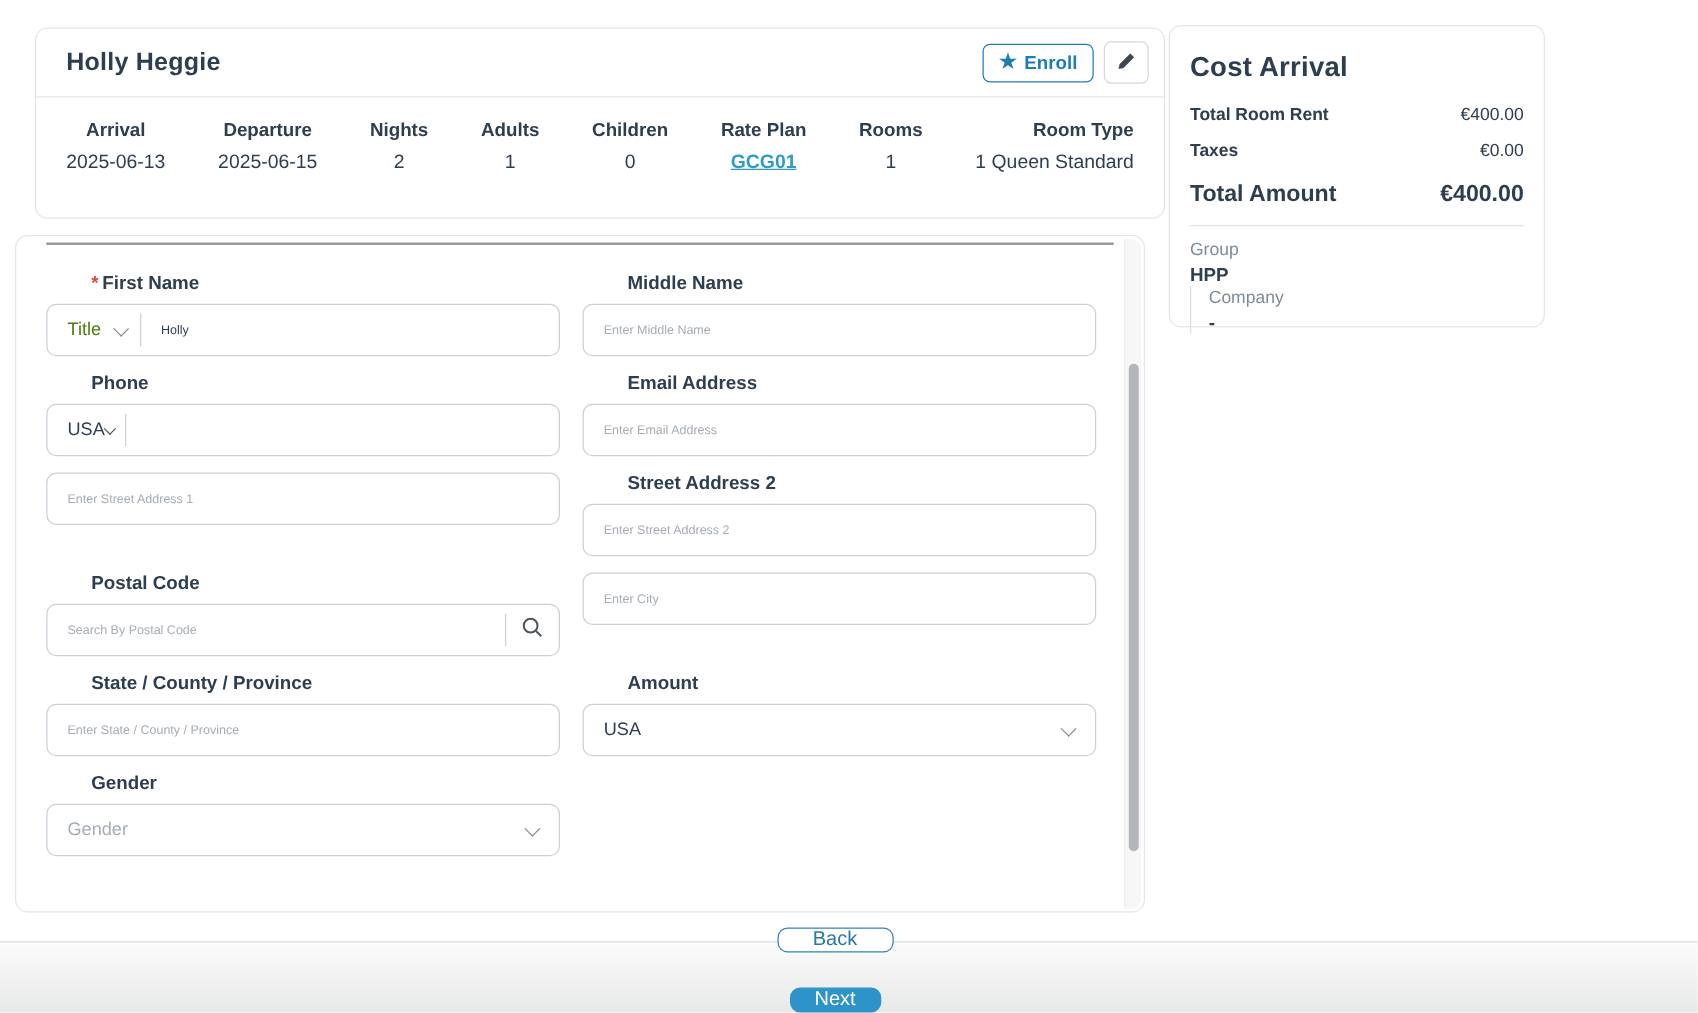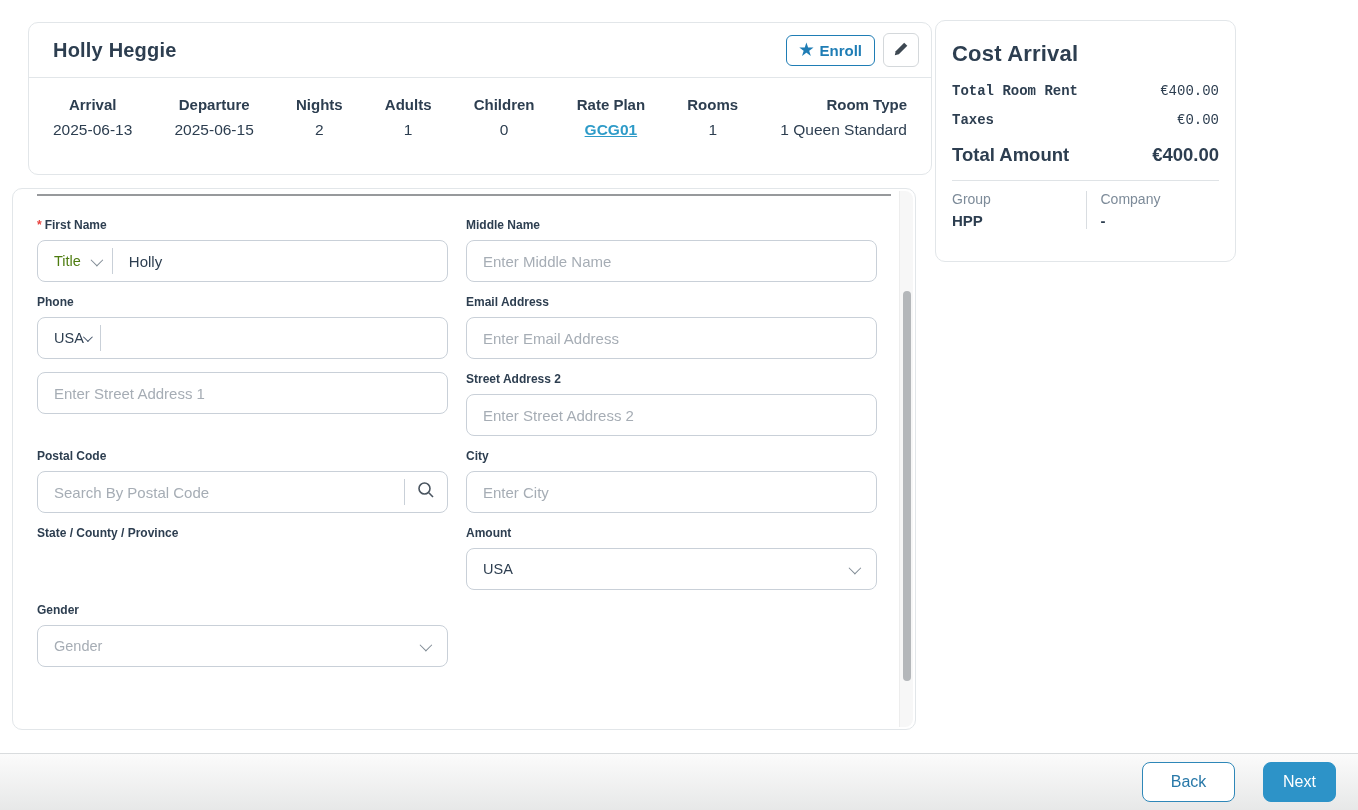--- a/index.html
+++ b/index.html
@@ -26,26 +26,26 @@
   .stay-col:last-child { text-align: right; }
   .stay-label { font-size: 15px; font-weight: 700; margin-bottom: 8px; }
   .stay-value { font-size: 15.5px; }
   .rate-link { color: #2e9bc8; font-weight: 700; text-decoration: underline; cursor: pointer; }
 
   
   #form-card { left: 12px; top: 188px; width: 904px; height: 542px; overflow: hidden; }
   .form-top-divider { margin: 5px 24px 0 24px; border-top: 2px solid #97999c; }
   .form-grid { padding: 22px 38px 24px 24px; display: grid; grid-template-columns: 1fr 1fr;
     column-gap: 18px; row-gap: 13px; }
-  .field-label { font-size: 12px; font-weight: 700; margin-bottom: 8px; }
+  .field-label { font-size: 15px; font-weight: 700; margin-bottom: 8px; margin-left: 36px; }
   .req { color: #e8423e; margin-right: 3px; font-weight: 700; }
   .input-box { height: 42px; border: 1px solid #c9d0d8; border-radius: 8px; background: #fff;
     display: flex; align-items: center; overflow: hidden; }
   .input-box input { border: none; outline: none; flex: 1; height: 100%; padding: 0 14px 0 16px;
-    font-size: 15px; font-family: "Liberation Sans", sans-serif; color: #2d3e50; background: transparent; }
+    font-size: 10px; font-family: "Liberation Sans", sans-serif; color: #2d3e50; background: transparent; }
   .input-box input::placeholder { color: #a6adb5; opacity: 1; }
   .seg-divider { width: 1px; align-self: stretch; margin: 7px 0; background: #c9d0d8; }
   .title-seg { display: flex; align-items: center; gap: 10px; padding: 0 12px 0 16px; cursor: pointer; }
   .title-text { color: #4d7c0f; font-size: 14.5px; }
   .chev { width: 9px; height: 9px; border-right: 1.6px solid #7f8a94; border-bottom: 1.6px solid #7f8a94;
     transform: rotate(45deg) translateY(-2px); }
   .chev.dark { border-color: #44546a; }
   .phone-seg { display: flex; align-items: center; padding: 0 10px 0 16px; cursor: pointer; }
   .phone-cc { font-size: 14.5px; color: #2d3e50; }
   .chev.tiny { width: 7px; height: 7px; margin-left: -1px; }
@@ -57,36 +57,36 @@
 
   
   .scrollbar-track { position: absolute; top: 2px; right: 2px; bottom: 2px; width: 14px;
     background: #f7f7f7; border-left: 1px solid #ededed; border-radius: 0 8px 8px 0; }
   .scrollbar-thumb { position: absolute; top: 100px; left: 3px; width: 8px; height: 390px;
     background: #b4b7ba; border-radius: 4px; cursor: pointer; }
 
   
   #cost-card { left: 935px; top: 20px; width: 301px; height: 242px; padding: 20px 16px 14px 16px; }
   .cost-title { font-size: 22px; font-weight: 700; margin-bottom: 16px; letter-spacing: .2px; }
-  .cost-row { display: flex; justify-content: space-between; align-items: baseline; margin-bottom: 13px; font-family: Liberation Mono, monospace; }
+  .cost-row { display: flex; justify-content: space-between; align-items: baseline; margin-bottom: 13px; }
   .cost-row .lbl { font-size: 14px; font-weight: 700; }
   .cost-row .val { font-size: 14px; }
   .cost-total { display: flex; justify-content: space-between; align-items: baseline; margin: 16px 0 14px; }
   .cost-total .lbl, .cost-total .val { font-size: 18.5px; font-weight: 700; }
   .cost-divider { border-top: 1px solid #dfe3e6; margin-bottom: 10px; }
-  .gc-row { display: flex; }
+  .gc-row { display: flex; flex-direction: column; }
   .gc-col { width: 50%; }
   .gc-col.second { border-left: 1px solid #d9dde1; padding-left: 14px; }
   .gc-label { font-size: 14px; color: #7d8b99; margin-bottom: 5px; }
   .gc-value { font-size: 15px; font-weight: 700; }
 
   
   #footer { position: absolute; left: 0; bottom: 0; width: 1358px; height: 57px;
     border-top: 1px solid #d9dcde; background: linear-gradient(#fbfbfb, #e7e8e8);
-    display: flex; align-items: center; justify-content: flex-end; gap: 28px; padding-right: 22px; }
+    display: flex; align-items: center; justify-content: flex-end; gap: 28px; padding-right: 22px; flex-direction: column; }
   .btn { height: 40px; border-radius: 8px; font-size: 16px; font-family: "Liberation Sans", sans-serif;
     cursor: pointer; }
   .btn-back { width: 93px; background: #fff; border: 1px solid #2e87b8; color: #2878a8; }
   .btn-next { width: 73px; background: #2d93c8; border: 1px solid #2d93c8; color: #fff; }
 </style>
 </head>
 <body>
 
 <div class="card" id="guest-card">
   <div class="guest-header">
@@ -209,28 +209,30 @@
             <svg width="18" height="18" viewBox="0 0 18 18" fill="none" stroke="#4a5560" stroke-width="1.6">
               <circle cx="7.5" cy="7.5" r="5.5"></circle>
               <line x1="11.8" y1="11.8" x2="16" y2="16"></line>
             </svg>
           </span>
         </span>
       </div>
     </div>
 
     <div>
-      <div class="field-label">City</div>
       <div class="input-box">
         <input type="text" placeholder="Enter City" style="">
       </div>
     </div>
 
     <div>
       <div class="field-label">State / County / Province</div>
+      <div class="input-box">
+        <input type="text" placeholder="Enter State / County / Province" style="">
+      </div>
     </div>
 
     <div>
       <div class="field-label">Amount</div>
       <div class="input-box select-box">
         <span class="select-value">USA</span>
         <span class="chev"></span>
       </div>
     </div>
 

